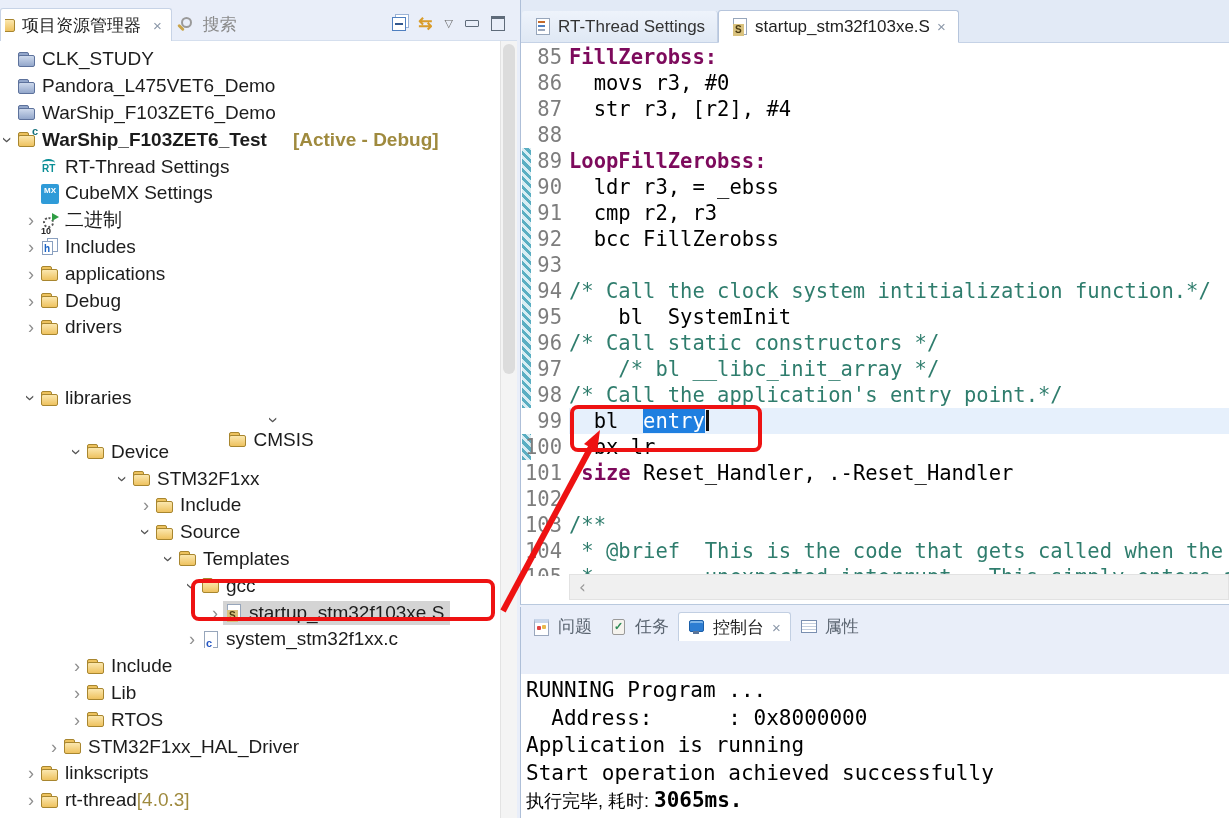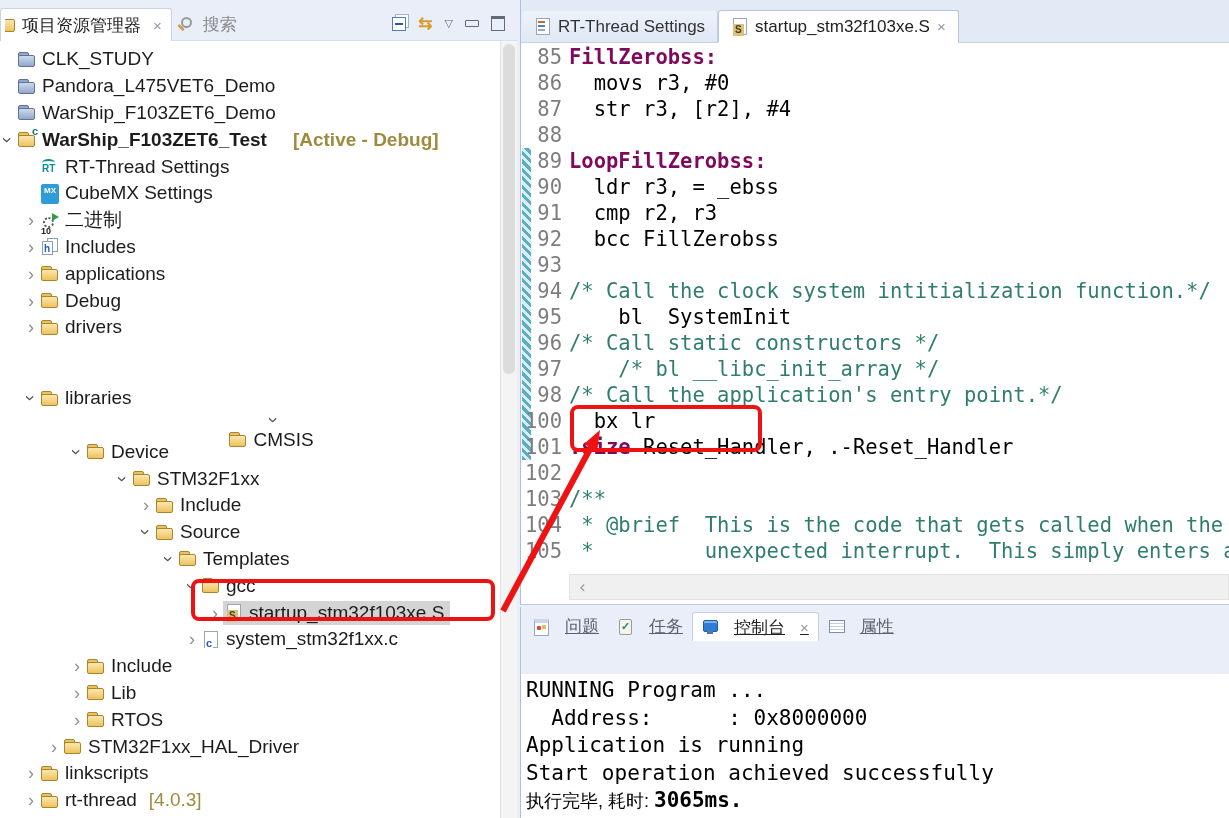--- a/index.html
+++ b/index.html
@@ -16,21 +16,21 @@
   .vclose,.edclose,.cclose{color:#8b97a8;font-size:15px;margin-left:7px;line-height:1;}
   .view-toolbar{margin-left:auto;display:flex;align-items:center;gap:12px;padding:0 12px 8px 0;}
   .tree{position:absolute;left:0;top:41px;right:16px;bottom:0;overflow:hidden;padding-top:5px;}
   .trow{display:flex;align-items:center;height:26.8px;font-size:19px;color:#1c1c1c;white-space:nowrap;}
   .chev{width:16px;flex:0 0 16px;text-align:center;font-size:18px;line-height:16px;color:#8f8f8f;
         display:inline-block;}
   .chev.exp{transform:rotate(90deg);color:#555;}
   .titem{display:flex;align-items:center;padding:1px 6px 1px 2px;}
   .titem.selected{background:#d4d4d4;}
   .tlabel.b{font-weight:bold;}
-  .dec{color:#9f8a3e;margin-left:12px;}
+  .dec{color:#9f8a3e;}
   .dec.b{font-weight:bold;margin-left:26px;}
   .tree-scroll{position:absolute;right:0;top:41px;bottom:0;width:16px;background:#f4f4f4;
                border-left:1px solid #e3e3e3;}
   .tree-scroll .thumb{position:absolute;left:2px;right:2px;top:3px;height:330px;background:#dcdcdc;border-radius:7px;}
   .sash{position:absolute;left:517px;top:0;width:3px;height:818px;background:#e9eef9;}
   
   .icon{position:relative;width:18px;height:17px;flex:0 0 18px;margin-right:6px;display:inline-block;}
   .icon .g{position:absolute;}
   .icon-folder::before,.icon-project-closed::before,.icon-project-open::before{
       content:"";position:absolute;left:0;top:1px;width:9px;height:5px;border-radius:2px 2px 0 0;
@@ -111,21 +111,21 @@
   .tk-sel{background:#1f7fe0;color:#fff;}
   .caret{display:inline-block;width:3px;height:21px;background:#111;vertical-align:-3px;margin-left:1px;}
   .diff-strip{position:absolute;left:1px;top:148px;width:9px;height:312px;
       background:repeating-linear-gradient(45deg,#5aaec2 0 3px,#d9edf3 3px 6px);}
   .hscroll{position:absolute;left:48px;right:0;bottom:4px;height:24px;background:#f0f0f0;
            border:1px solid #e2e2e2;display:flex;align-items:center;}
   .hscroll .arr{color:#9a9a9a;font-size:17px;padding-left:9px;font-family:"DejaVu Sans",sans-serif;}
   
   .console{position:absolute;left:520px;top:607px;right:0;bottom:0;background:#e9eef9;border-left:1px solid #aebfd8;}
   .c-tabbar{height:33px;display:flex;align-items:flex-end;padding-left:3px;}
-  .ctab{height:28px;display:flex;align-items:center;gap:8px;padding:0 9px;font-size:17px;color:#5a6470;text-decoration:underline;}
+  .ctab{height:28px;display:flex;align-items:center;gap:1px;padding:0 9px;font-size:17px;color:#5a6470;}
   .ctab.active{background:#fff;border:1px solid #c2cfe2;border-bottom:none;border-radius:3px 3px 0 0;color:#222;margin-bottom:-1px;}
   .c-title{background:#15803d;font-size:12px;color:#222;padding:7px 0 6px 6px;border-bottom:1px solid #7a7a7a;margin-top:48px;}
   .c-body{position:absolute;left:0;right:0;top:67px;bottom:0;background:#fff;
           font-family:"DejaVu Sans Mono",monospace;font-size:21px;line-height:27.5px;
           padding:3px 0 0 5px;color:#000;}
   .c-line{white-space:pre;}
   .cjk{font-family:"Liberation Sans",sans-serif;font-size:18px;}
   .bval{font-weight:bold;}
   
   .anno-box{position:absolute;border:4px solid #ee1212;border-radius:8px;z-index:40;pointer-events:none;}
@@ -403,20 +403,21 @@
       <div class="cline"><span class="lnum">89</span><span class="ctext"><span class="tk-label">LoopFillZerobss:</span></span></div>
       <div class="cline"><span class="lnum">90</span><span class="ctext"><span>  ldr r3, = _ebss</span></span></div>
       <div class="cline"><span class="lnum">91</span><span class="ctext"><span>  cmp r2, r3</span></span></div>
       <div class="cline"><span class="lnum">92</span><span class="ctext"><span>  bcc FillZerobss</span></span></div>
       <div class="cline"><span class="lnum">93</span><span class="ctext"></span></div>
       <div class="cline"><span class="lnum">94</span><span class="ctext"><span class="tk-comment">/* Call the clock system intitialization function.*/</span></span></div>
       <div class="cline"><span class="lnum">95</span><span class="ctext"><span>    bl  SystemInit</span></span></div>
       <div class="cline"><span class="lnum">96</span><span class="ctext"><span class="tk-comment">/* Call static constructors */</span></span></div>
       <div class="cline"><span class="lnum">97</span><span class="ctext"><span class="tk-comment">    /* bl __libc_init_array */</span></span></div>
       <div class="cline"><span class="lnum">98</span><span class="ctext"><span class="tk-comment">/* Call the application's entry point.*/</span></span></div>
+      <div class="cline cur"><span class="lnum">99</span><span class="ctext"><span>  bl  </span><span class="tk-sel">entry</span><span class="caret"></span></span></div>
       <div class="cline"><span class="lnum">100</span><span class="ctext"><span>  bx lr</span></span></div>
       <div class="cline"><span class="lnum">101</span><span class="ctext"><span class="tk-dir">.size</span><span> Reset_Handler, .-Reset_Handler</span></span></div>
       <div class="cline"><span class="lnum">102</span><span class="ctext"></span></div>
       <div class="cline"><span class="lnum">103</span><span class="ctext"><span class="tk-comment">/**</span></span></div>
       <div class="cline"><span class="lnum">104</span><span class="ctext"><span class="tk-comment"> * @brief  This is the code that gets called when the p</span></span></div>
       <div class="cline"><span class="lnum">105</span><span class="ctext"><span class="tk-comment"> *         unexpected interrupt.  This simply enters an</span></span></div>
     </div>
   <div class="hscroll">
     <span class="arr">‹</span>
   </div>

